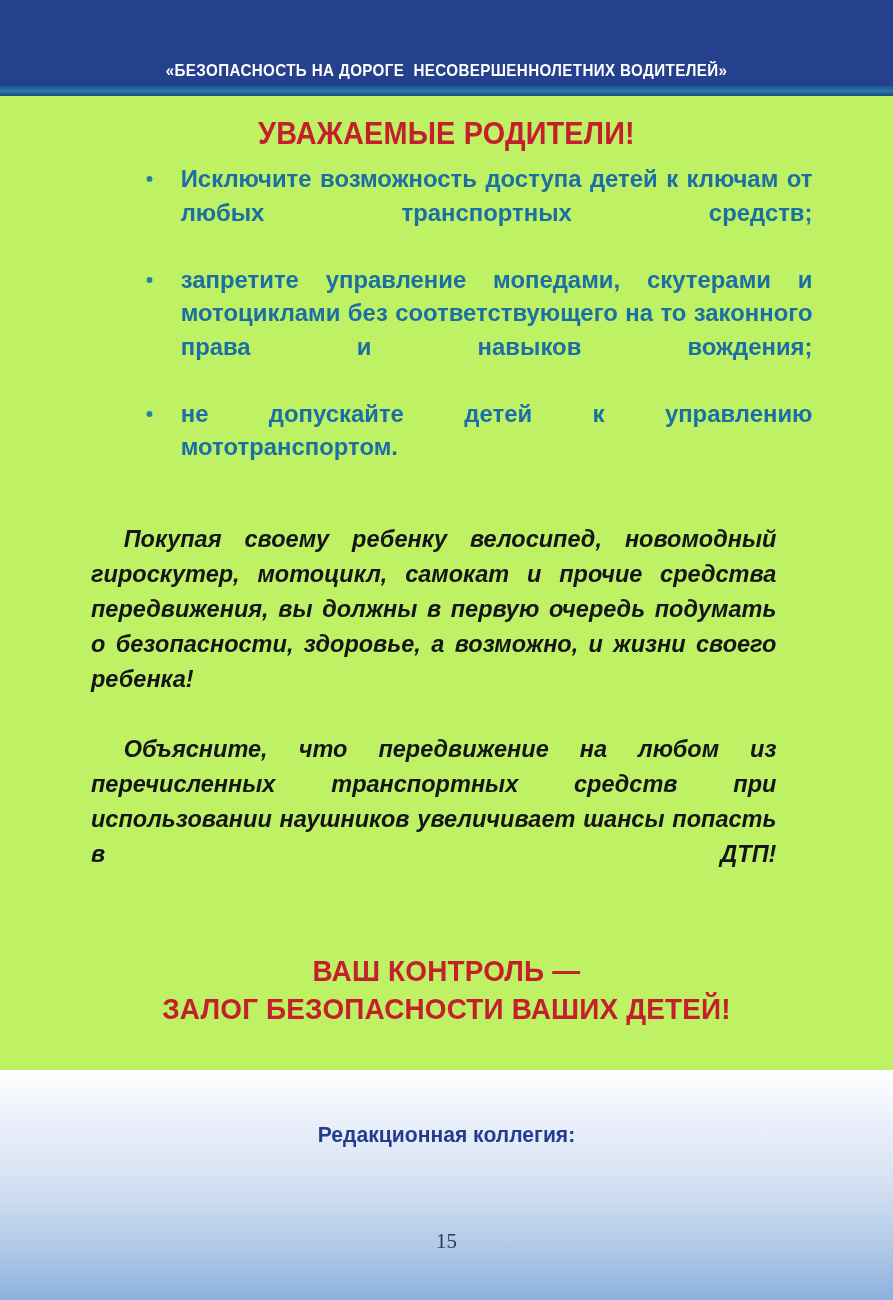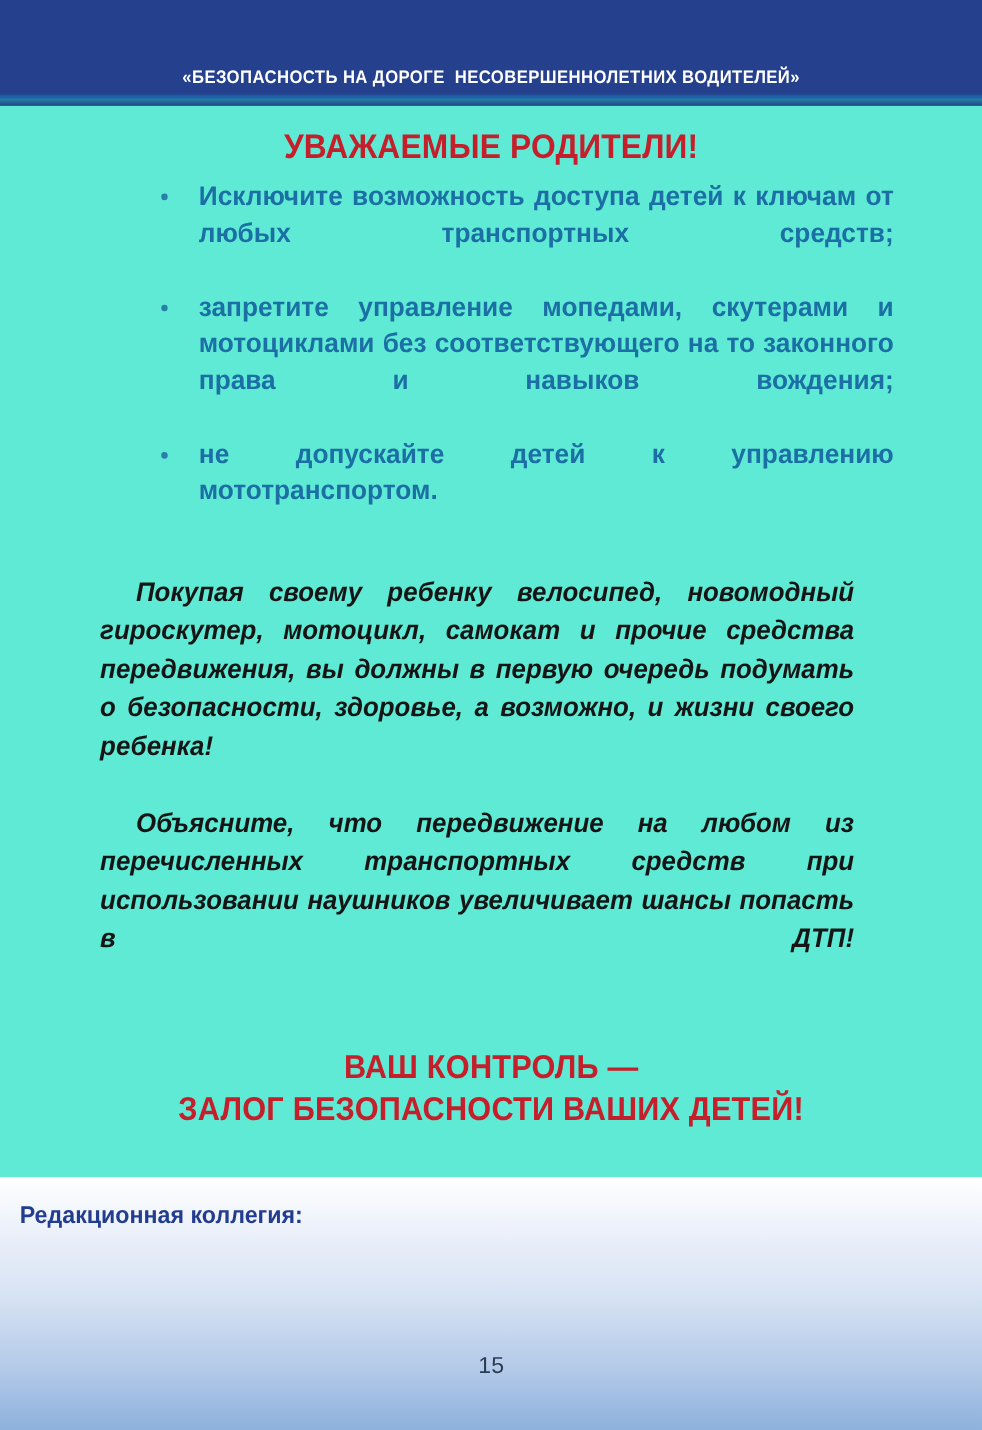--- a/index.html
+++ b/index.html
@@ -11,21 +11,21 @@
     width: 893px;
     height: 1300px;
     background: #ffffff;
     font-family: "Liberation Sans", "DejaVu Sans", sans-serif;
     overflow: hidden;
   }
   .page {
     position: relative;
     width: 893px;
     height: 1300px;
-    background: #5eead4;
+    background: #bef264;
     overflow: hidden;
   }
 
   
   .bottom-wash {
     position: absolute;
     left: 0;
     right: 0;
     bottom: 0;
     height: 230px;
@@ -173,22 +173,22 @@
     font-size: 30px;
     line-height: 38px;
     letter-spacing: 0.2px;
     transform: scaleX(0.93);
     font-family: "Liberation Sans Narrow", "Liberation Sans", sans-serif;
   }
   .slogan .line { display: block; }
 
   
   .credits {
-    margin-top: 64px;
-    text-align: left;
+    margin-top: 94px;
+    text-align: center;
   }
   .credits-title {
     color: #223d8f;
     font-weight: 700;
     font-size: 22px;
     margin-bottom: 0;
     font-family: "Liberation Sans Narrow", "Liberation Sans", sans-serif;
     transform: scaleX(0.96);
   }
   .credit-group {
@@ -216,21 +216,21 @@
   .page-number {
     position: absolute;
     left: 0;
     right: 0;
     bottom: 46px;
     text-align: center;
     color: #2b3c52;
     font-size: 21px;
     font-weight: 400;
     z-index: 2;
-    font-family: Liberation Sans, sans-serif;
+    font-family: Liberation Serif, serif;
   }
 </style>
 </head>
 <body>
 
 <div class="page">
 
   <div class="bottom-wash"></div>
 
   <div class="header">

